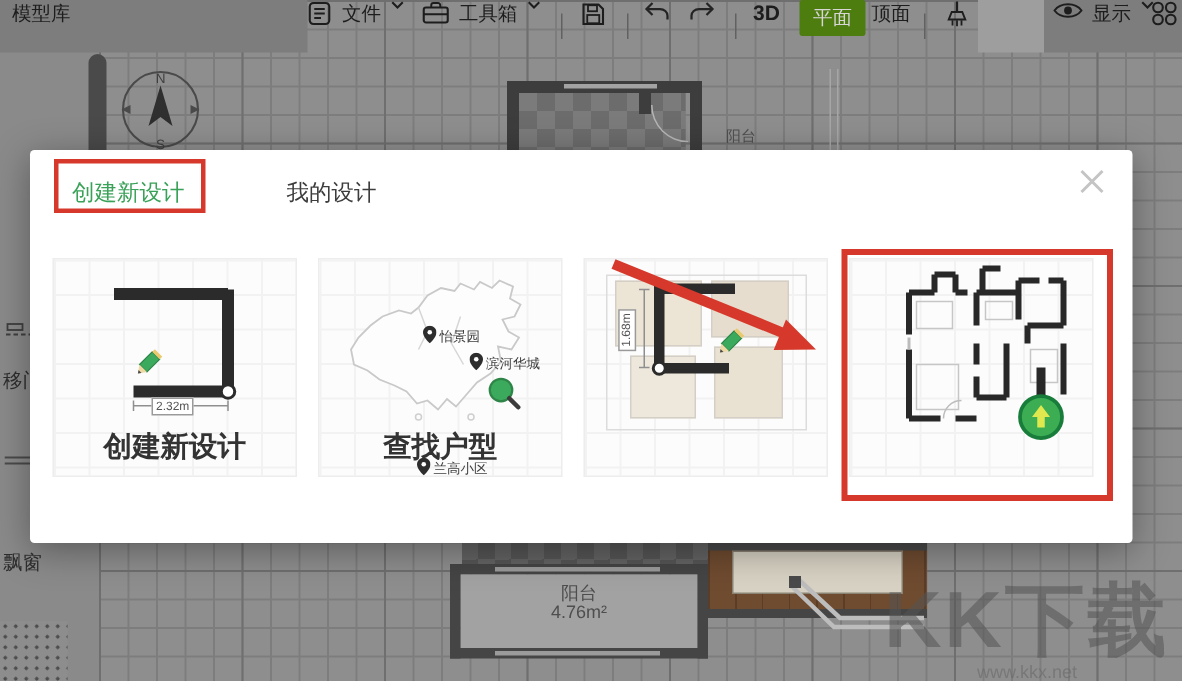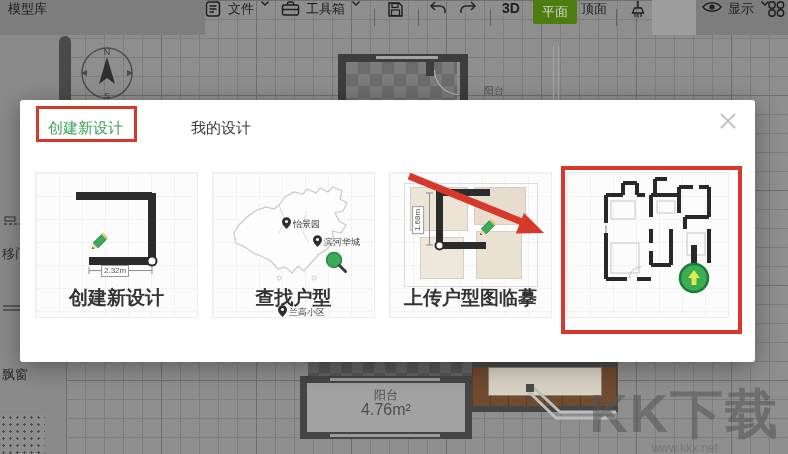--- a/index.html
+++ b/index.html
@@ -246,21 +246,21 @@
 <div class="bottom-plan">
   <div class="bp-checker"></div>
   <div class="bp-wall" style="left:4px;top:14px;width:172px;height:7px;"></div>
   <div class="bp-win" style="left:34px;top:16px;width:110px;"></div>
   <div class="bp-room"></div>
   <div class="bp-wall" style="left:4px;top:14px;width:7px;height:63px;"></div>
   <div class="bp-wall" style="left:169px;top:14px;width:7px;height:63px;"></div>
   <div class="bp-wall" style="left:4px;top:70px;width:172px;height:7px;"></div>
   <div class="bp-win" style="left:34px;top:72px;width:110px;"></div>
   <div class="bp-label" style="top:25px;font-size:12px;">阳台</div>
-  <div class="bp-label" style="top:39px;font-size:16px;">4.76m²</div>
+  <div class="bp-label" style="top:39px;font-size:12px;">4.76m²</div>
   <div class="bp-brown">
     <div class="bp-slab"></div>
   </div>
   <div class="bp-brown-top"></div>
   <div class="bp-wall" style="left:176px;top:44px;width:146px;height:6px;"></div>
   <div class="bp-bay">
     <svg width="92" height="40" viewBox="0 0 92 40">
       <path d="M6 2 L34 28 H90" stroke="#bdbdbd" stroke-width="3" fill="none"></path>
       <path d="M2 7 L30 34 H90" stroke="#bdbdbd" stroke-width="3" fill="none"></path>
       <rect x="0" y="0" width="8" height="8" fill="#4a4a4a"></rect>
@@ -371,21 +371,20 @@
     <span class="abs" style="left:84px;top:42px;">
       <svg width="26" height="26" viewBox="0 0 26 26">
           <g transform="rotate(-45 13 13)">
             <rect x="8" y="9.5" width="12" height="7" fill="#3BAA5C" stroke="#2e8547" stroke-width="0.8"></rect>
             <rect x="20" y="9.5" width="2.5" height="7" fill="#e9c96f"></rect>
             <polygon points="8,9.5 3,13 8,16.5" fill="#edd9a3"></polygon>
             <polygon points="5,11.6 3,13 5,14.4" fill="#4a4a4a"></polygon>
           </g>
         </svg>
     </span>
-    <div class="card-title">上传户型图临摹</div>
   </div>
 
   <div class="card" style="left:546px;">
     <svg class="abs" style="left:0;top:0;" width="163" height="125" viewBox="0 0 163 125">
       <rect x="44" y="28" width="24" height="18" fill="none" stroke="#c6c6c6" stroke-width="1"></rect>
       <rect x="90" y="28" width="18" height="12" fill="none" stroke="#c6c6c6" stroke-width="1"></rect>
       <rect x="120" y="60" width="18" height="22" fill="none" stroke="#c6c6c6" stroke-width="1"></rect>
       <rect x="44" y="70" width="28" height="30" fill="none" stroke="#c6c6c6" stroke-width="1"></rect>
       <path d="M39 22 V50 M39 60 V106 M39 22 H56 M56 10 V22 M56 10 H70 M70 10 V22 M70 22 H78
                M88 6 V22 M88 6 H100 M84 22 H112 M84 22 V44 M112 14 V40 M112 14 H126

